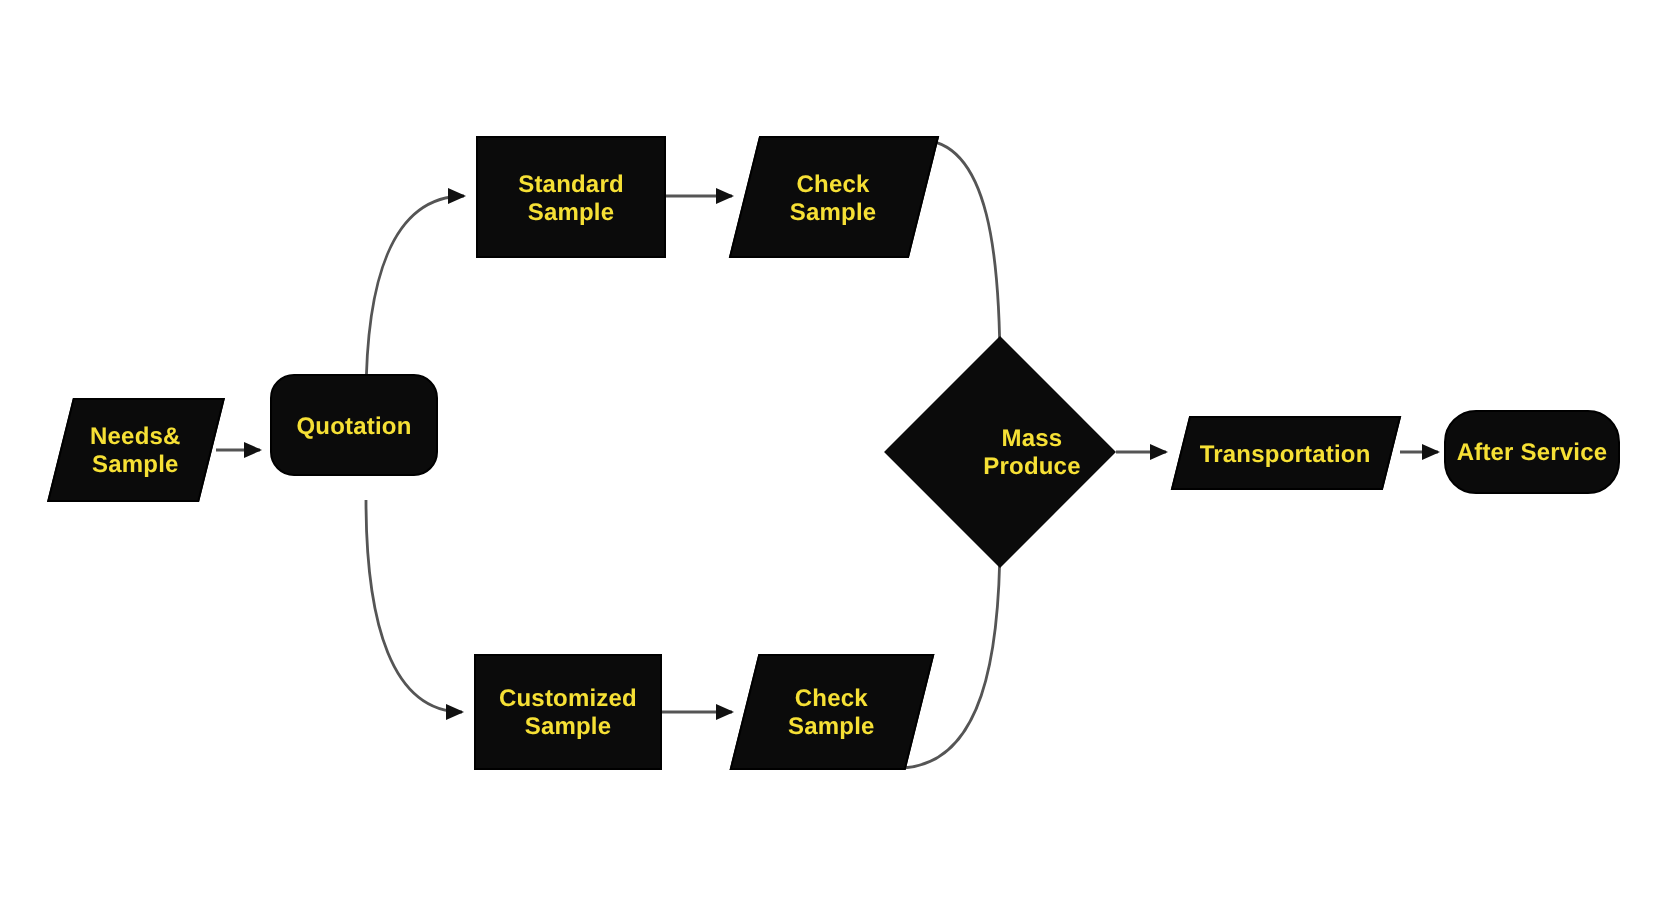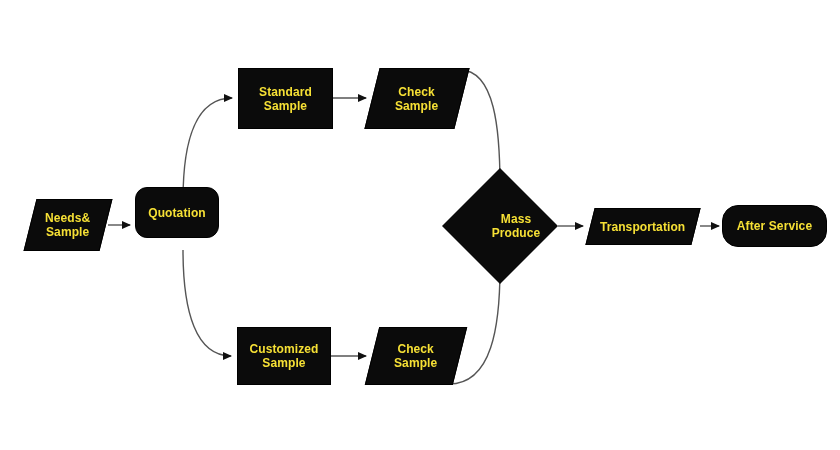--- a/index.html
+++ b/index.html
@@ -147,17 +147,17 @@
 
   <div class="node shape-diamond" id="node-mass-produce" style="left:442px; top:191px; width:116px; height:70px;">
     <span class="diamond-body"></span>
     <span class="node-label">Mass Produce</span>
   </div>
 
   <div class="node shape-parallelogram" id="node-transportation" style="left:590px; top:208px; width:106px; height:37px;">
     <span class="node-label">Transportation</span>
   </div>
 
-  <div class="node shape-rounded" id="node-after-service" style="left:722px; top:205px; width:105px; height:42px;">
+  <div class="node shape-rounded" id="node-after-service" style="left:722px; top:205px; width:88px; height:42px;">
     <span class="node-label">After Service</span>
   </div>
 
 </div>
 
 </body></html>

